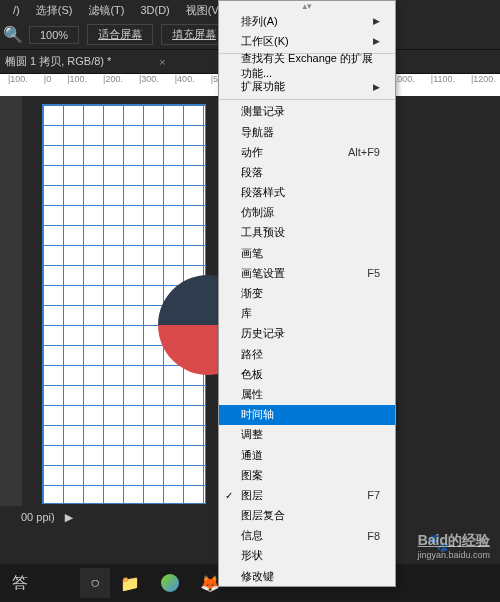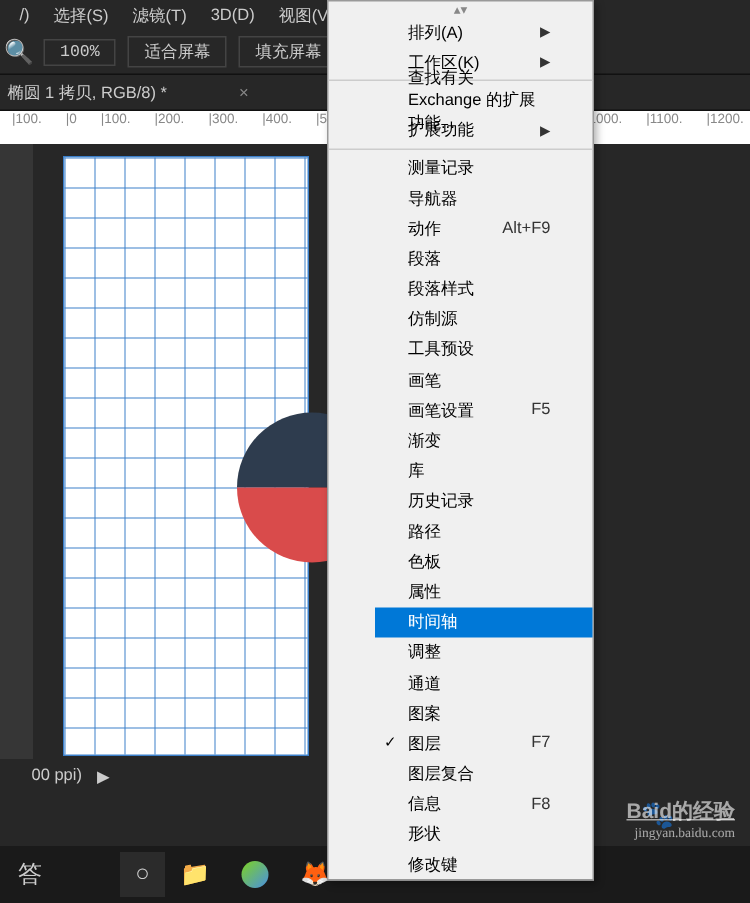--- a/index.html
+++ b/index.html
@@ -3,22 +3,22 @@
   <meta charset="utf-8">
   <style>
     * { margin: 0; padding: 0; box-sizing: border-box; font-family: "Microsoft YaHei", sans-serif; }
     body { background: #272727; width: 500px; height: 602px; overflow: hidden; position: relative; }
     
     .menu-bar { background: #272727; height: 20px; display: flex; align-items: center; padding-left: 5px; font-size: 11px; color: #ccc; }
     .menu-bar span { padding: 0 8px; cursor: pointer; }
     
     .toolbar { background: #272727; height: 30px; display: flex; align-items: center; padding-left: 5px; gap: 8px; border-bottom: 1px solid #111; }
     .tool-icon { width: 16px; height: 16px; display: flex; align-items: center; justify-content: center; color: #ccc; }
-    .zoom-box { color: #ccc; font-size: 11px; padding: 2px 10px; border: 1px solid #444; font-family: Liberation Mono, monospace; }
-    .fit-btn { color: #ccc; font-size: 11px; padding: 2px 10px; border: 1px solid #444; }
+    .zoom-box { color: #ccc; font-size: 11px; padding: 2px 10px; border: 1px solid #444; }
+    .fit-btn { color: #ccc; font-size: 11px; padding: 2px 10px; border: 1px solid #444; text-decoration: underline; }
     
     .doc-tab { background: #272727; height: 24px; display: flex; align-items: center; padding-left: 5px; font-size: 11px; color: #ccc; border-bottom: 1px solid #111; gap: 40px; }
     .doc-tab .close { margin-left: 8px; color: #888; }
     
     .ruler-h { background: #ffffff; height: 22px; display: flex; font-size: 9px; color: #888; overflow: hidden; }
     .ruler-h span { padding: 0 8px; white-space: nowrap; }
     
     .canvas-area { background: #272727; position: relative; height: 410px; display: flex; }
     .ruler-v { width: 22px; background: #363636; }
     .canvas-wrapper { position: relative; flex: 1; display: flex; align-items: flex-start; justify-content: flex-start; padding: 8px 0 0 20px; }
@@ -39,39 +39,38 @@
     .status-bar { background: #272727; height: 22px; color: #ccc; font-size: 11px; display: flex; align-items: center; padding-left: 21px; }
     
     .context-menu { 
       position: absolute; top: 0; left: 218px; width: 178px; 
       background: #f0f0f0; border: 1px solid #999; 
       box-shadow: 2px 2px 5px rgba(0,0,0,0.3);
       z-index: 100;
     }
     .menu-item { 
       height: 20.2px; display: flex; align-items: center; 
-      padding-left: 22px; padding-right: 28px; 
+      padding-left: 22px; padding-right: 15px; 
       font-size: 11px; color: #000; position: relative;
       justify-content: space-between;
-      margin-left: 31px;
     }
     .menu-item.highlighted { background: #0078d7; color: #fff; }
     .menu-item.sep { height: 1px; border-top: 1px solid #ccc; margin: 2px 0; padding: 0; }
     .menu-item .arrow { font-size: 9px; color: #333; }
     .menu-item .shortcut { color: #333; font-size: 11px; }
     .menu-item .check { position: absolute; left: 6px; font-size: 10px; }
     .menu-top-grip { height: 10px; display: flex; align-items: center; justify-content: center; color: #888; font-size: 9px; }
     
     .taskbar { position: absolute; bottom: 0; left: 0; width: 500px; height: 38px; background: #1a1a1a; display: flex; align-items: center; }
     .task-icon { width: 40px; height: 38px; display: flex; align-items: center; justify-content: center; font-size: 16px; }
     .search-box { background: #2b2b2b; height: 30px; width: 30px; display: flex; align-items: center; justify-content: center; color: #ccc; margin-left: 40px; }
     
     .watermark { position: absolute; right: 10px; bottom: 42px; color: rgba(255,255,255,0.6); font-size: 11px; text-align: right; }
     .watermark .logo { font-size: 14px; font-weight: bold; text-decoration: underline; }
-    .watermark .url { font-size: 9px; font-family: Liberation Serif, serif; }
+    .watermark .url { font-size: 9px; }
     
     .paw-icon { position: absolute; right: 50px; bottom: 48px; color: rgba(255,255,255,0.7); font-size: 18px; }
   </style>
 </head>
 <body>
 
 <div class="menu-bar">
   <span>/)</span>
   <span>选择(S)</span>
   <span>滤镜(T)</span>

